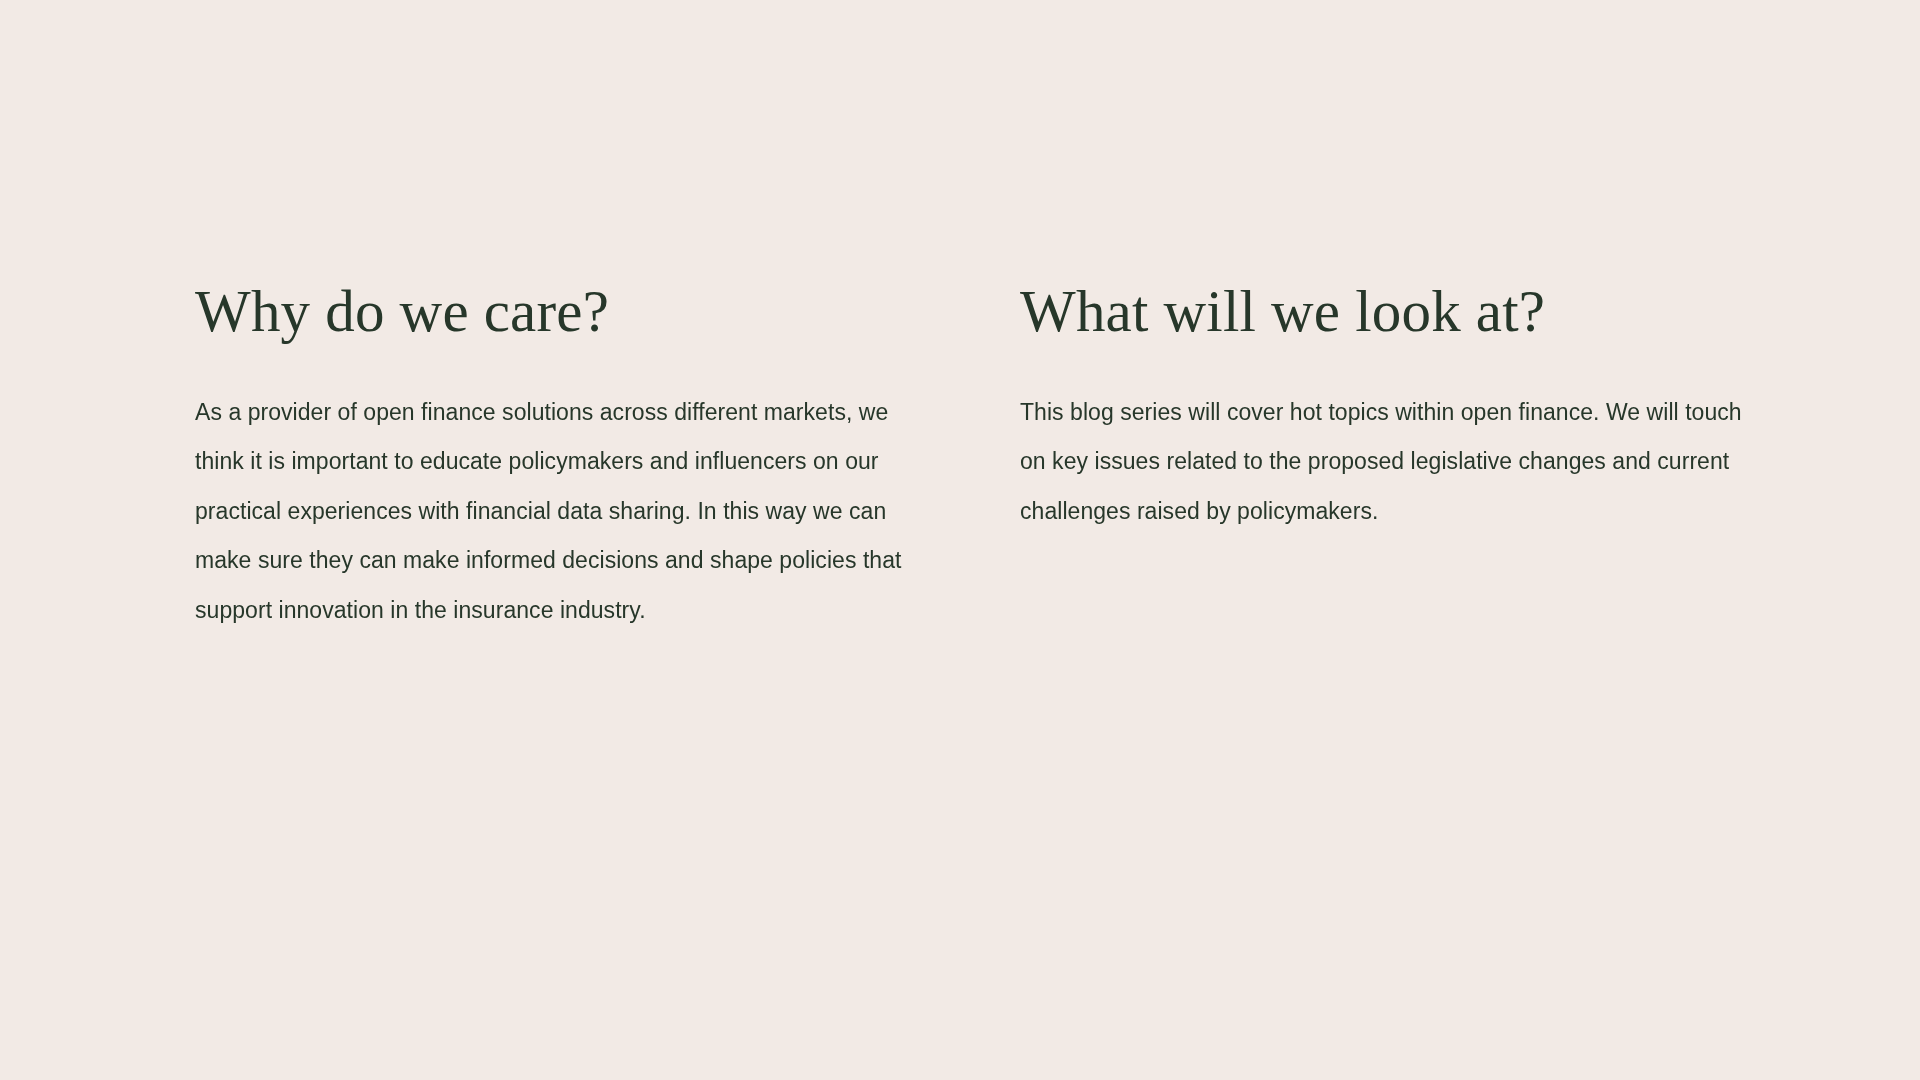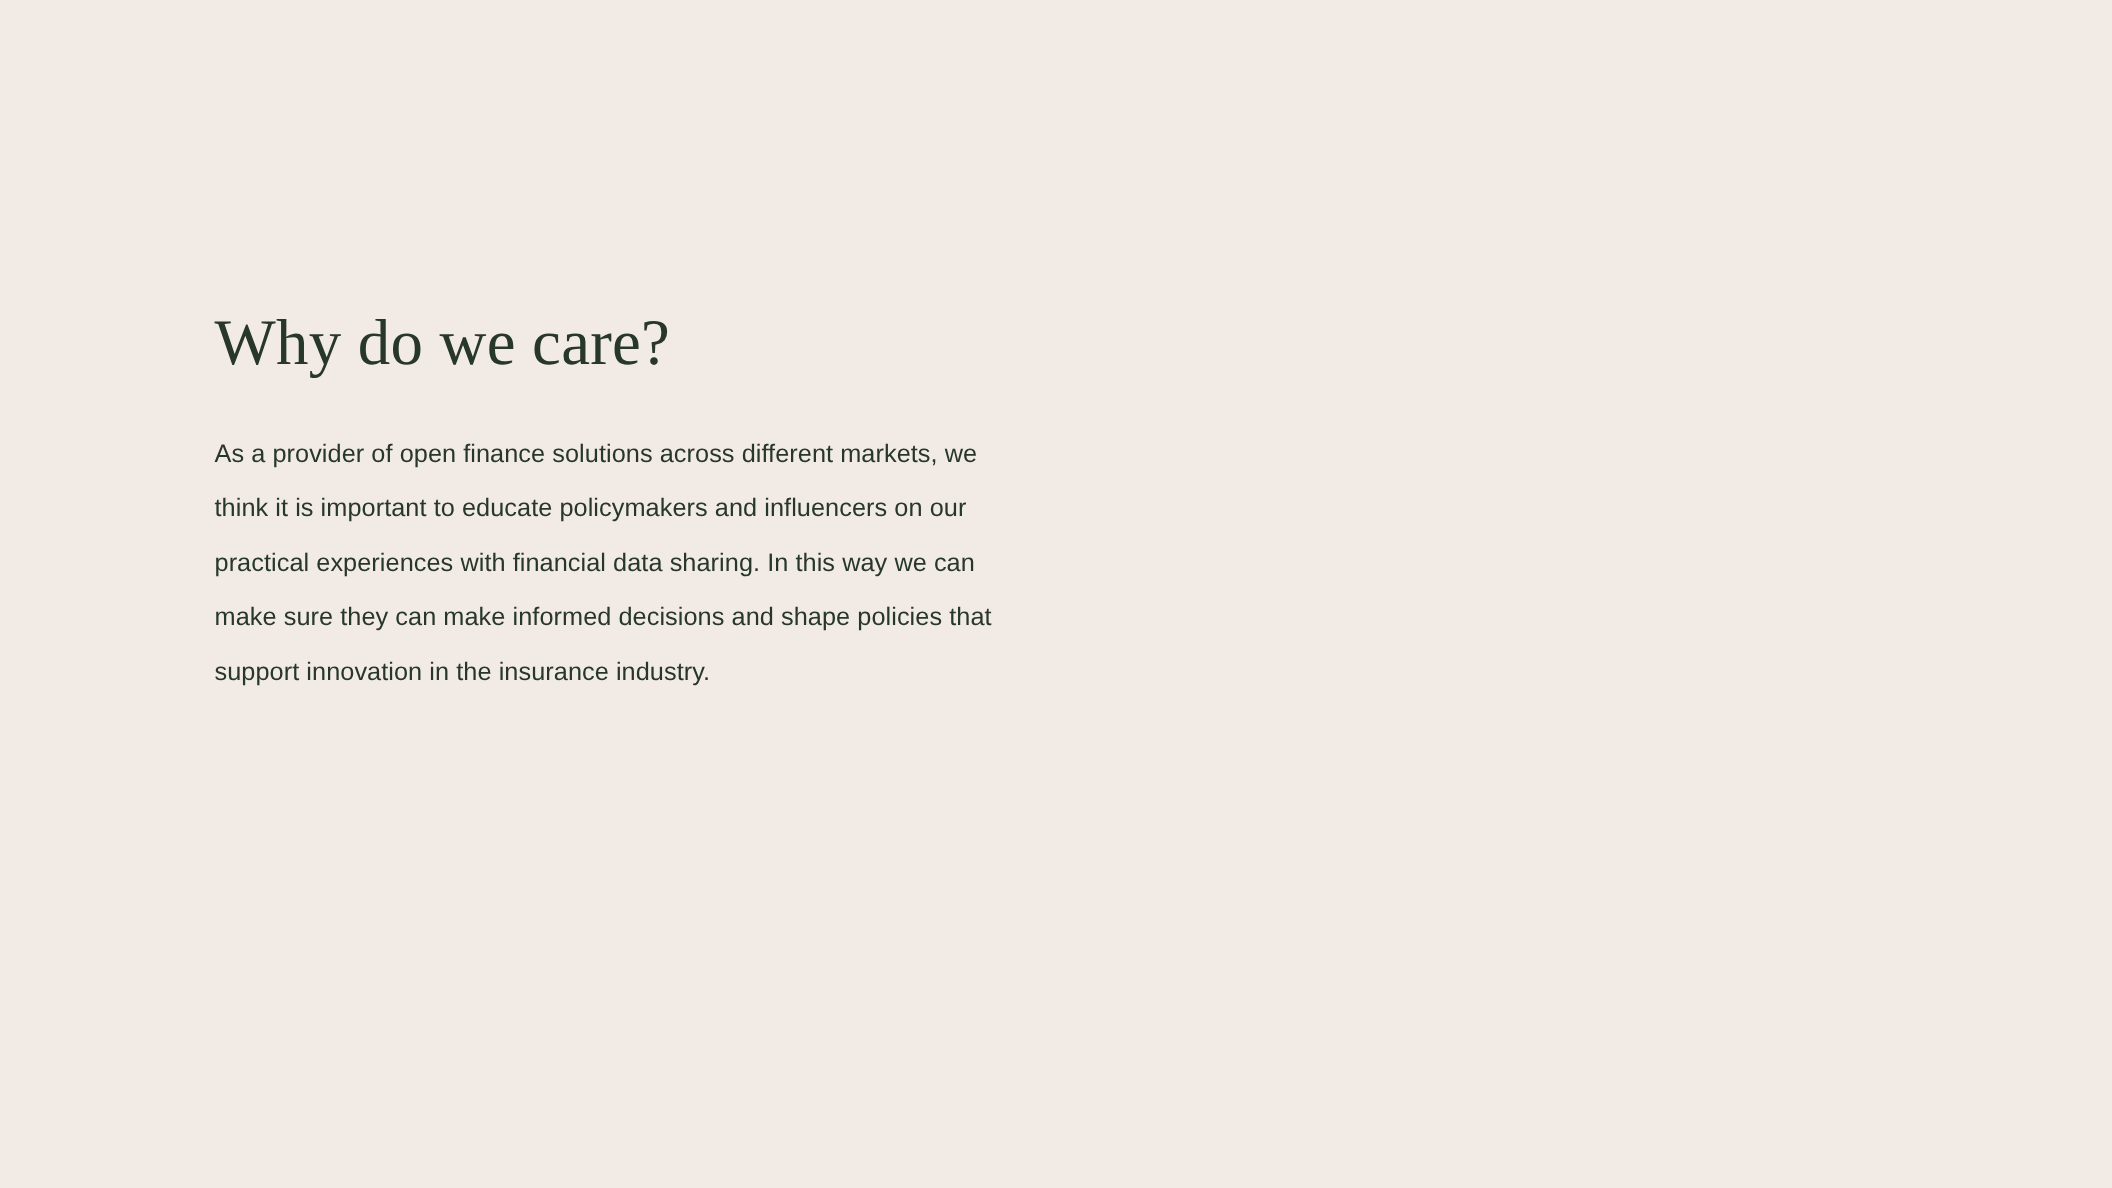--- a/index.html
+++ b/index.html
@@ -83,16 +83,20 @@
 
 <div class="slide">
 
   <div class="columns">
 
     <section class="column column-left">
       <h2 class="section-heading">Why do we care?</h2>
       <p class="section-body">As a provider of open finance solutions across different markets, we think it is important to educate policymakers and influencers on our practical experiences with financial data sharing. In this way we can make sure they can make informed decisions and shape policies that support innovation in the insurance industry.</p>
     </section>
 
+    <section class="column column-right">
+      <h2 class="section-heading">What will we look at?</h2>
+      <p class="section-body">This blog series will cover hot topics within open finance. We will touch on key issues related to the proposed legislative changes and current challenges raised by policymakers.</p>
+    </section>
 
   </div>
 
 </div>
 
 </body></html>

